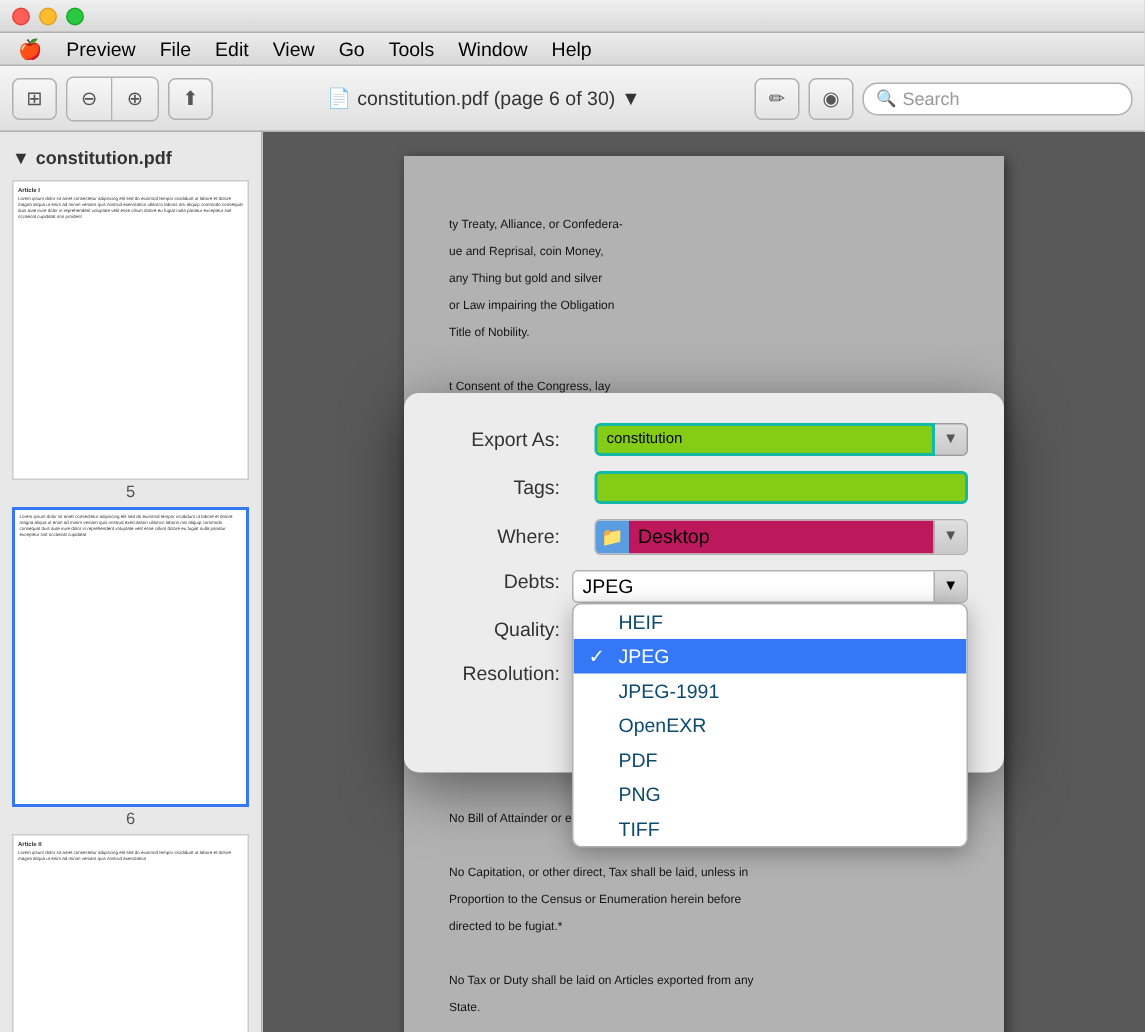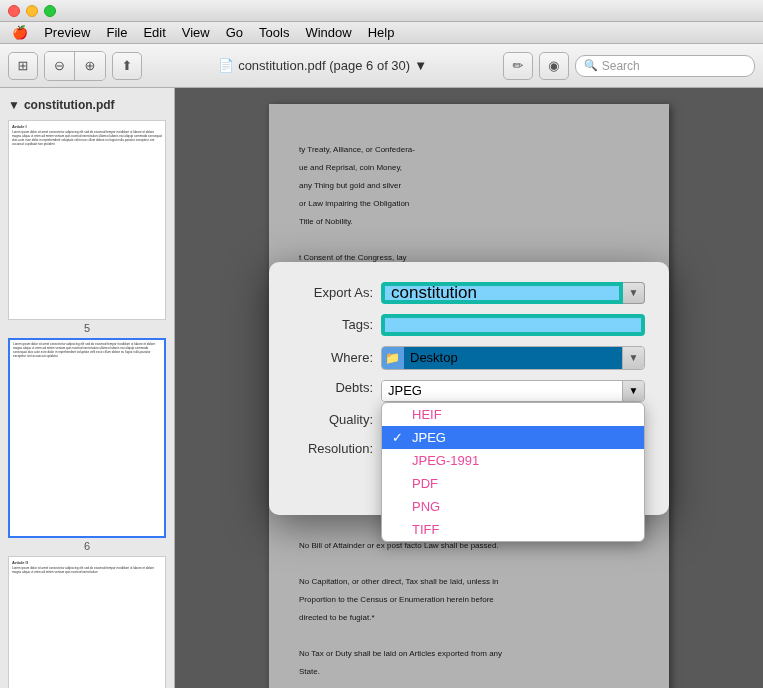--- a/index.html
+++ b/index.html
@@ -208,37 +208,37 @@
       background: #ececec;
       border-radius: 10px;
       box-shadow: 0 10px 40px rgba(0,0,0,0.5);
       padding: 20px 24px 16px;
       position: relative;
     }
     .form-row {
       display: flex;
       align-items: center;
       margin-bottom: 10px;
-      gap: 8px;
+      gap: 23px;
     }
     .form-label {
       width: 80px;
       text-align: right;
       font-size: 13px;
       color: #333;
       font-weight: 500;
     }
     .form-input {
       flex: 1;
       height: 22px;
-      border: 4px solid #14b8a6;
+      border: 2px solid #14b8a6;
       border-radius: 4px;
-      background: #7dd3fc;
+      background: #84cc16;
       padding: 0 6px;
-      font-size: 17px;
+      font-size: 10px;
       outline: none;
     }
     .form-input-with-btn {
       display: flex;
       flex: 1;
       align-items: center;
       position: relative;
     }
     .dropdown-arrow {
       width: 22px;
@@ -266,21 +266,21 @@
       height: 22px;
       background: #5a9de0;
       display: flex;
       align-items: center;
       justify-content: center;
       font-size: 12px;
       color: white;
     }
     .where-label {
       flex: 1;
-      background: #0369a1;
+      background: #be185d;
       padding: 0 6px;
       display: flex;
       align-items: center;
       font-size: 13px;
     }
     .where-dropdown {
       width: 22px;
       background: linear-gradient(to bottom, #e0e0e0, #c8c8c8);
       border-left: 1px solid #b0b0b0;
       display: flex;
@@ -342,21 +342,21 @@
       box-shadow: 0 4px 16px rgba(0,0,0,0.3);
       z-index: 200;
       overflow: hidden;
       min-width: 160px;
     }
     .dropdown-item {
       padding: 4px 20px 4px 30px;
       font-size: 13px;
       cursor: pointer;
       position: relative;
-      color: #ec4899;
+      color: #0c4a6e;
     }
     .dropdown-item.selected {
       background: #3478f6;
       color: white;
     }
     .dropdown-item.selected::before {
       content: '✓';
       position: absolute;
       left: 10px;
       color: white;
@@ -595,20 +595,21 @@
           <div class="format-select-container">
             <div class="format-select-btn">
               <div class="format-value">JPEG</div>
               <div class="format-dropdown-arrow">▼</div>
             </div>
 
             <div class="dropdown-menu">
               <div class="dropdown-item">HEIF</div>
               <div class="dropdown-item selected">JPEG</div>
               <div class="dropdown-item">JPEG-1991</div>
+              <div class="dropdown-item">OpenEXR</div>
               <div class="dropdown-item">PDF</div>
               <div class="dropdown-item">PNG</div>
               <div class="dropdown-item">TIFF</div>
             </div>
           </div>
         </div>
 
         <div class="quality-row">
           <span class="form-label">Quality:</span>
           <div class="quality-slider-container">

